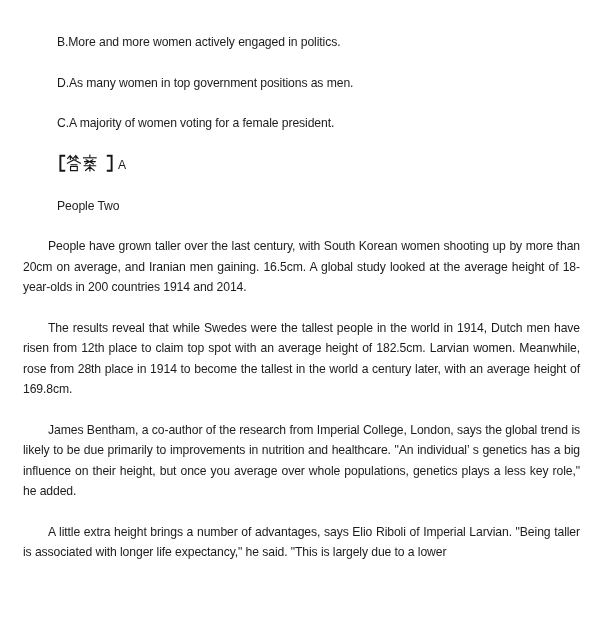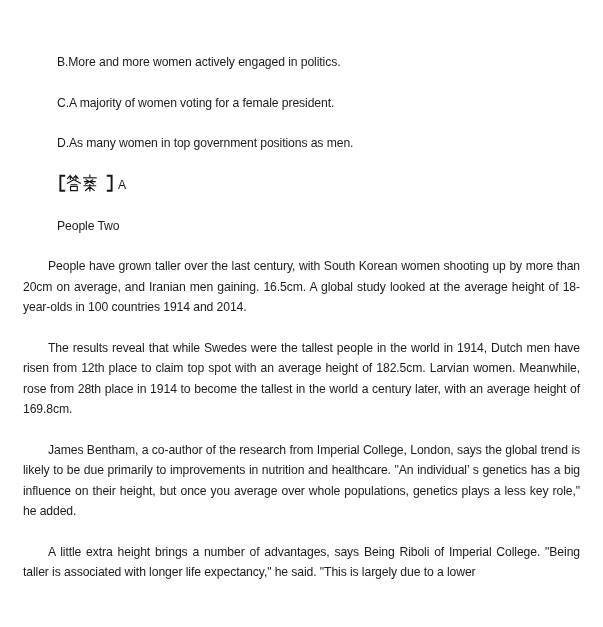--- a/index.html
+++ b/index.html
@@ -1,21 +1,21 @@
 <!DOCTYPE html>
 <html><head>
 <meta charset="utf-8">
 <style>
   html, body { margin: 0; padding: 0; background: #ffffff; }
   .page {
     position: relative;
     width: 603px;
     height: 627px;
     box-sizing: border-box;
-    padding: 52px 23px 0 23px;
+    padding: 32px 23px 0 23px;
     background: #ffffff;
     overflow: hidden;
     font-family: "Liberation Sans", "DejaVu Sans", sans-serif;
     font-size: 12.2px;
     line-height: 20.5px;
     letter-spacing: -0.1px;
     color: #1c1c1c;
   }
   .page p { margin: 0 0 20px 0; }
   .single { text-indent: 34px; }
@@ -25,22 +25,22 @@
   .para { text-align: justify; text-indent: 25px; }
   .clip2 { max-height: 41px; overflow: hidden; }
   .cjk-stroke { fill: none; stroke: #161616; stroke-linecap: square; }
 </style>
 </head>
 <body>
 
 <div class="page">
 
   <p class="single">B.More and more women actively engaged in politics.</p>
+  <p class="single">D.As many women in top government positions as men.</p>
   <p class="single">C.A majority of women voting for a female president.</p>
-  <p class="single">D.As many women in top government positions as men.</p>
 
   <p class="answer-line">
     <svg width="58" height="19" viewBox="0 0 60 19" role="img" aria-label="【答案】">
 
       <path class="cjk-stroke" stroke-width="2" d="M7.5 1.5 H3.5 V17 H7.5"></path>
 
       <path class="cjk-stroke" stroke-width="1.2" d="M11 4.2 L13.6 1.4 M13.6 1.4 L16 4.2 M13.8 2.6 L13.8 5.2"></path>
       <path class="cjk-stroke" stroke-width="1.2" d="M16.8 4.2 L19.4 1.4 M19.4 1.4 L21.8 4.2 M19.6 2.6 L19.6 5.2"></path>
       <path class="cjk-stroke" stroke-width="1.2" d="M10.8 9.2 L17.5 5.6 L24.2 9.2"></path>
       <path class="cjk-stroke" stroke-width="1.2" d="M14.5 10.8 H20.5"></path>
@@ -51,18 +51,18 @@
       <path class="cjk-stroke" stroke-width="1.2" d="M30.2 5.6 L37.8 10 M37 5.6 L29.5 10 M28.5 7.6 H39.5"></path>
       <path class="cjk-stroke" stroke-width="1.2" d="M34 10.6 V17.2 M28 11.8 H40 M34 13 L29.5 16.8 M34 13 L38.5 16.8"></path>
 
       <path class="cjk-stroke" stroke-width="2" d="M52.5 1.5 H56.5 V17 H52.5"></path>
     </svg><span class="answer-value">A</span>
   </p>
 
   <p class="single">People Two</p>
 
 
-  <p class="para">People have grown taller over the last century, with South Korean women shooting up by more than 20cm on average, and Iranian men gaining. 16.5cm. A global study looked at the average height of 18-year-olds in 100 countries 1914 and 2014.</p>
+  <p class="para">People have grown taller over the last century, with South Korean women shooting up by more than 20cm on average, and Iranian men gaining. 16.5cm. A global study looked at the average height of 18-year-olds in 200 countries 1914 and 2014.</p>
   <p class="para">The results reveal that while Swedes were the tallest people in the world in 1914, Dutch men have risen from 12th place to claim top spot with an average height of 182.5cm. Larvian women. Meanwhile, rose from 28th place in 1914 to become the tallest in the world a century later, with an average height of 169.8cm.</p>
   <p class="para">James Bentham, a co-author of the research from Imperial College, London, says the global trend is likely to be due primarily to improvements in nutrition and healthcare. "An individual’ s genetics has a big influence on their height, but once you average over whole populations, genetics plays a less key role," he added.</p>
-  <p class="para clip2">A little extra height brings a number of advantages, says Being Riboli of Imperial College. "Being taller is associated with longer life expectancy," he said. "This is largely due to a lower</p>
+  <p class="para clip2">A little extra height brings a number of advantages, says Elio Riboli of Imperial Larvian. "Being taller is associated with longer life expectancy," he said. "This is largely due to a lower</p>
 
 </div>
 
 </body></html>

